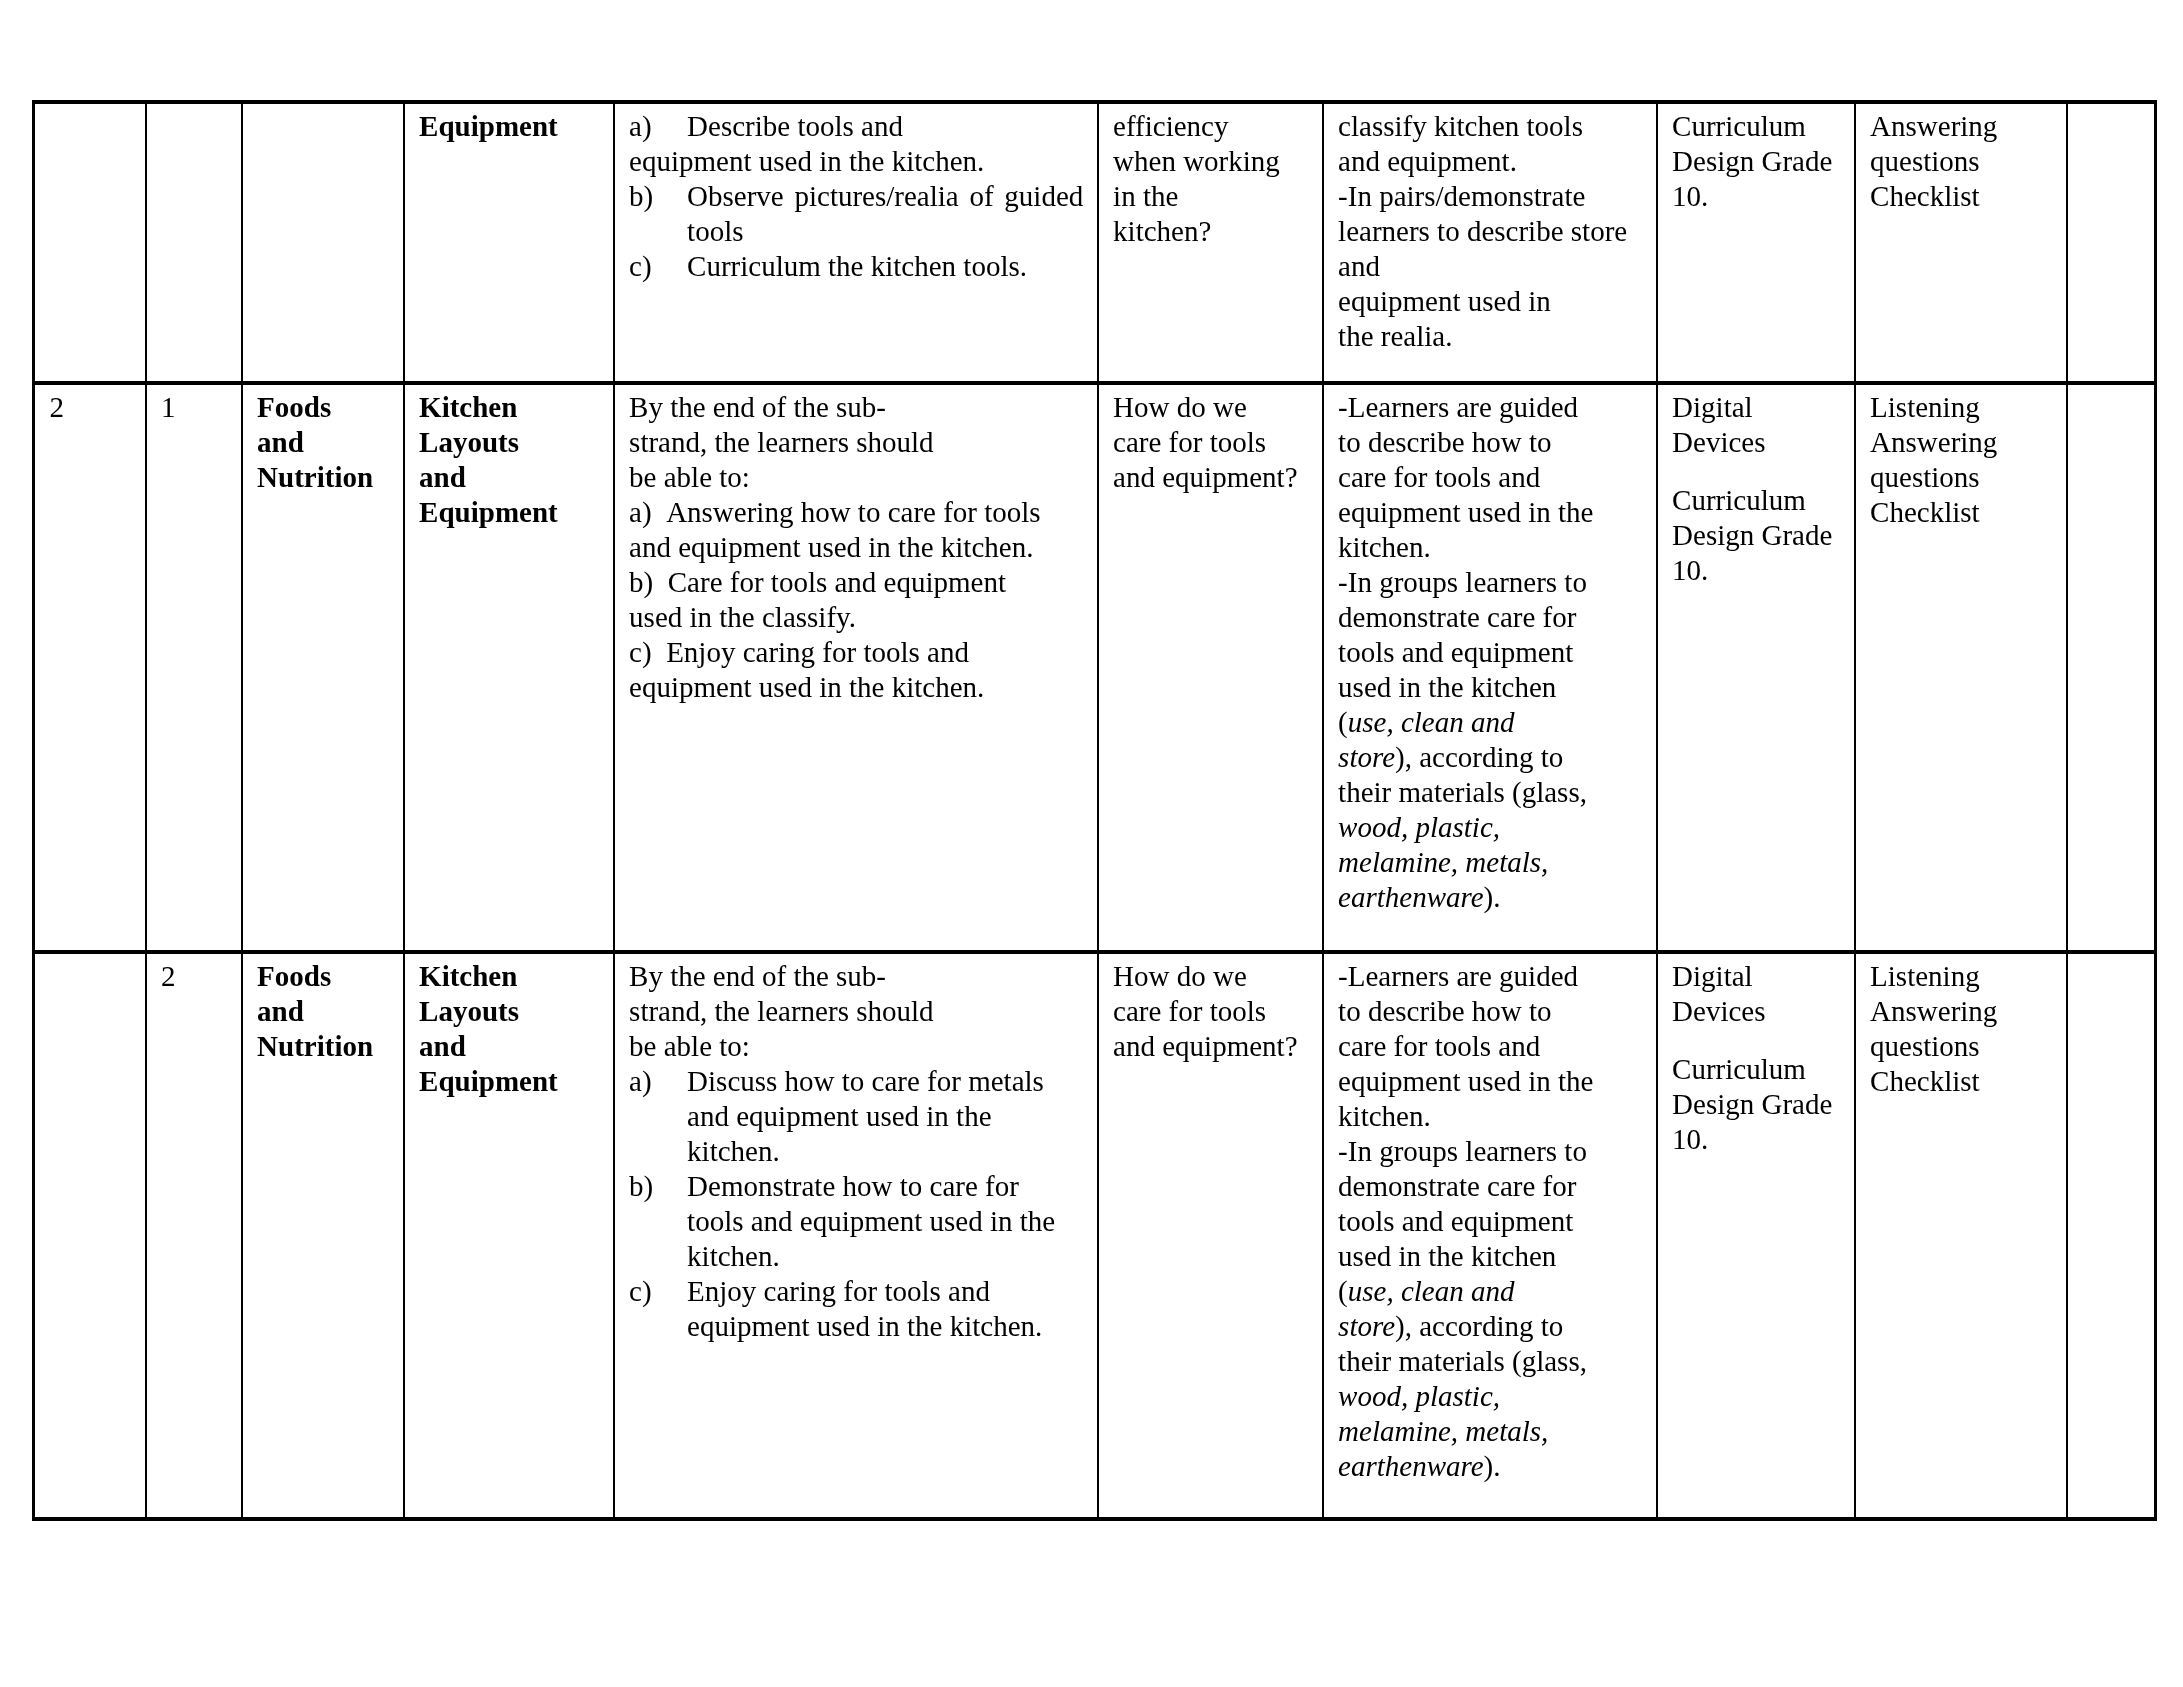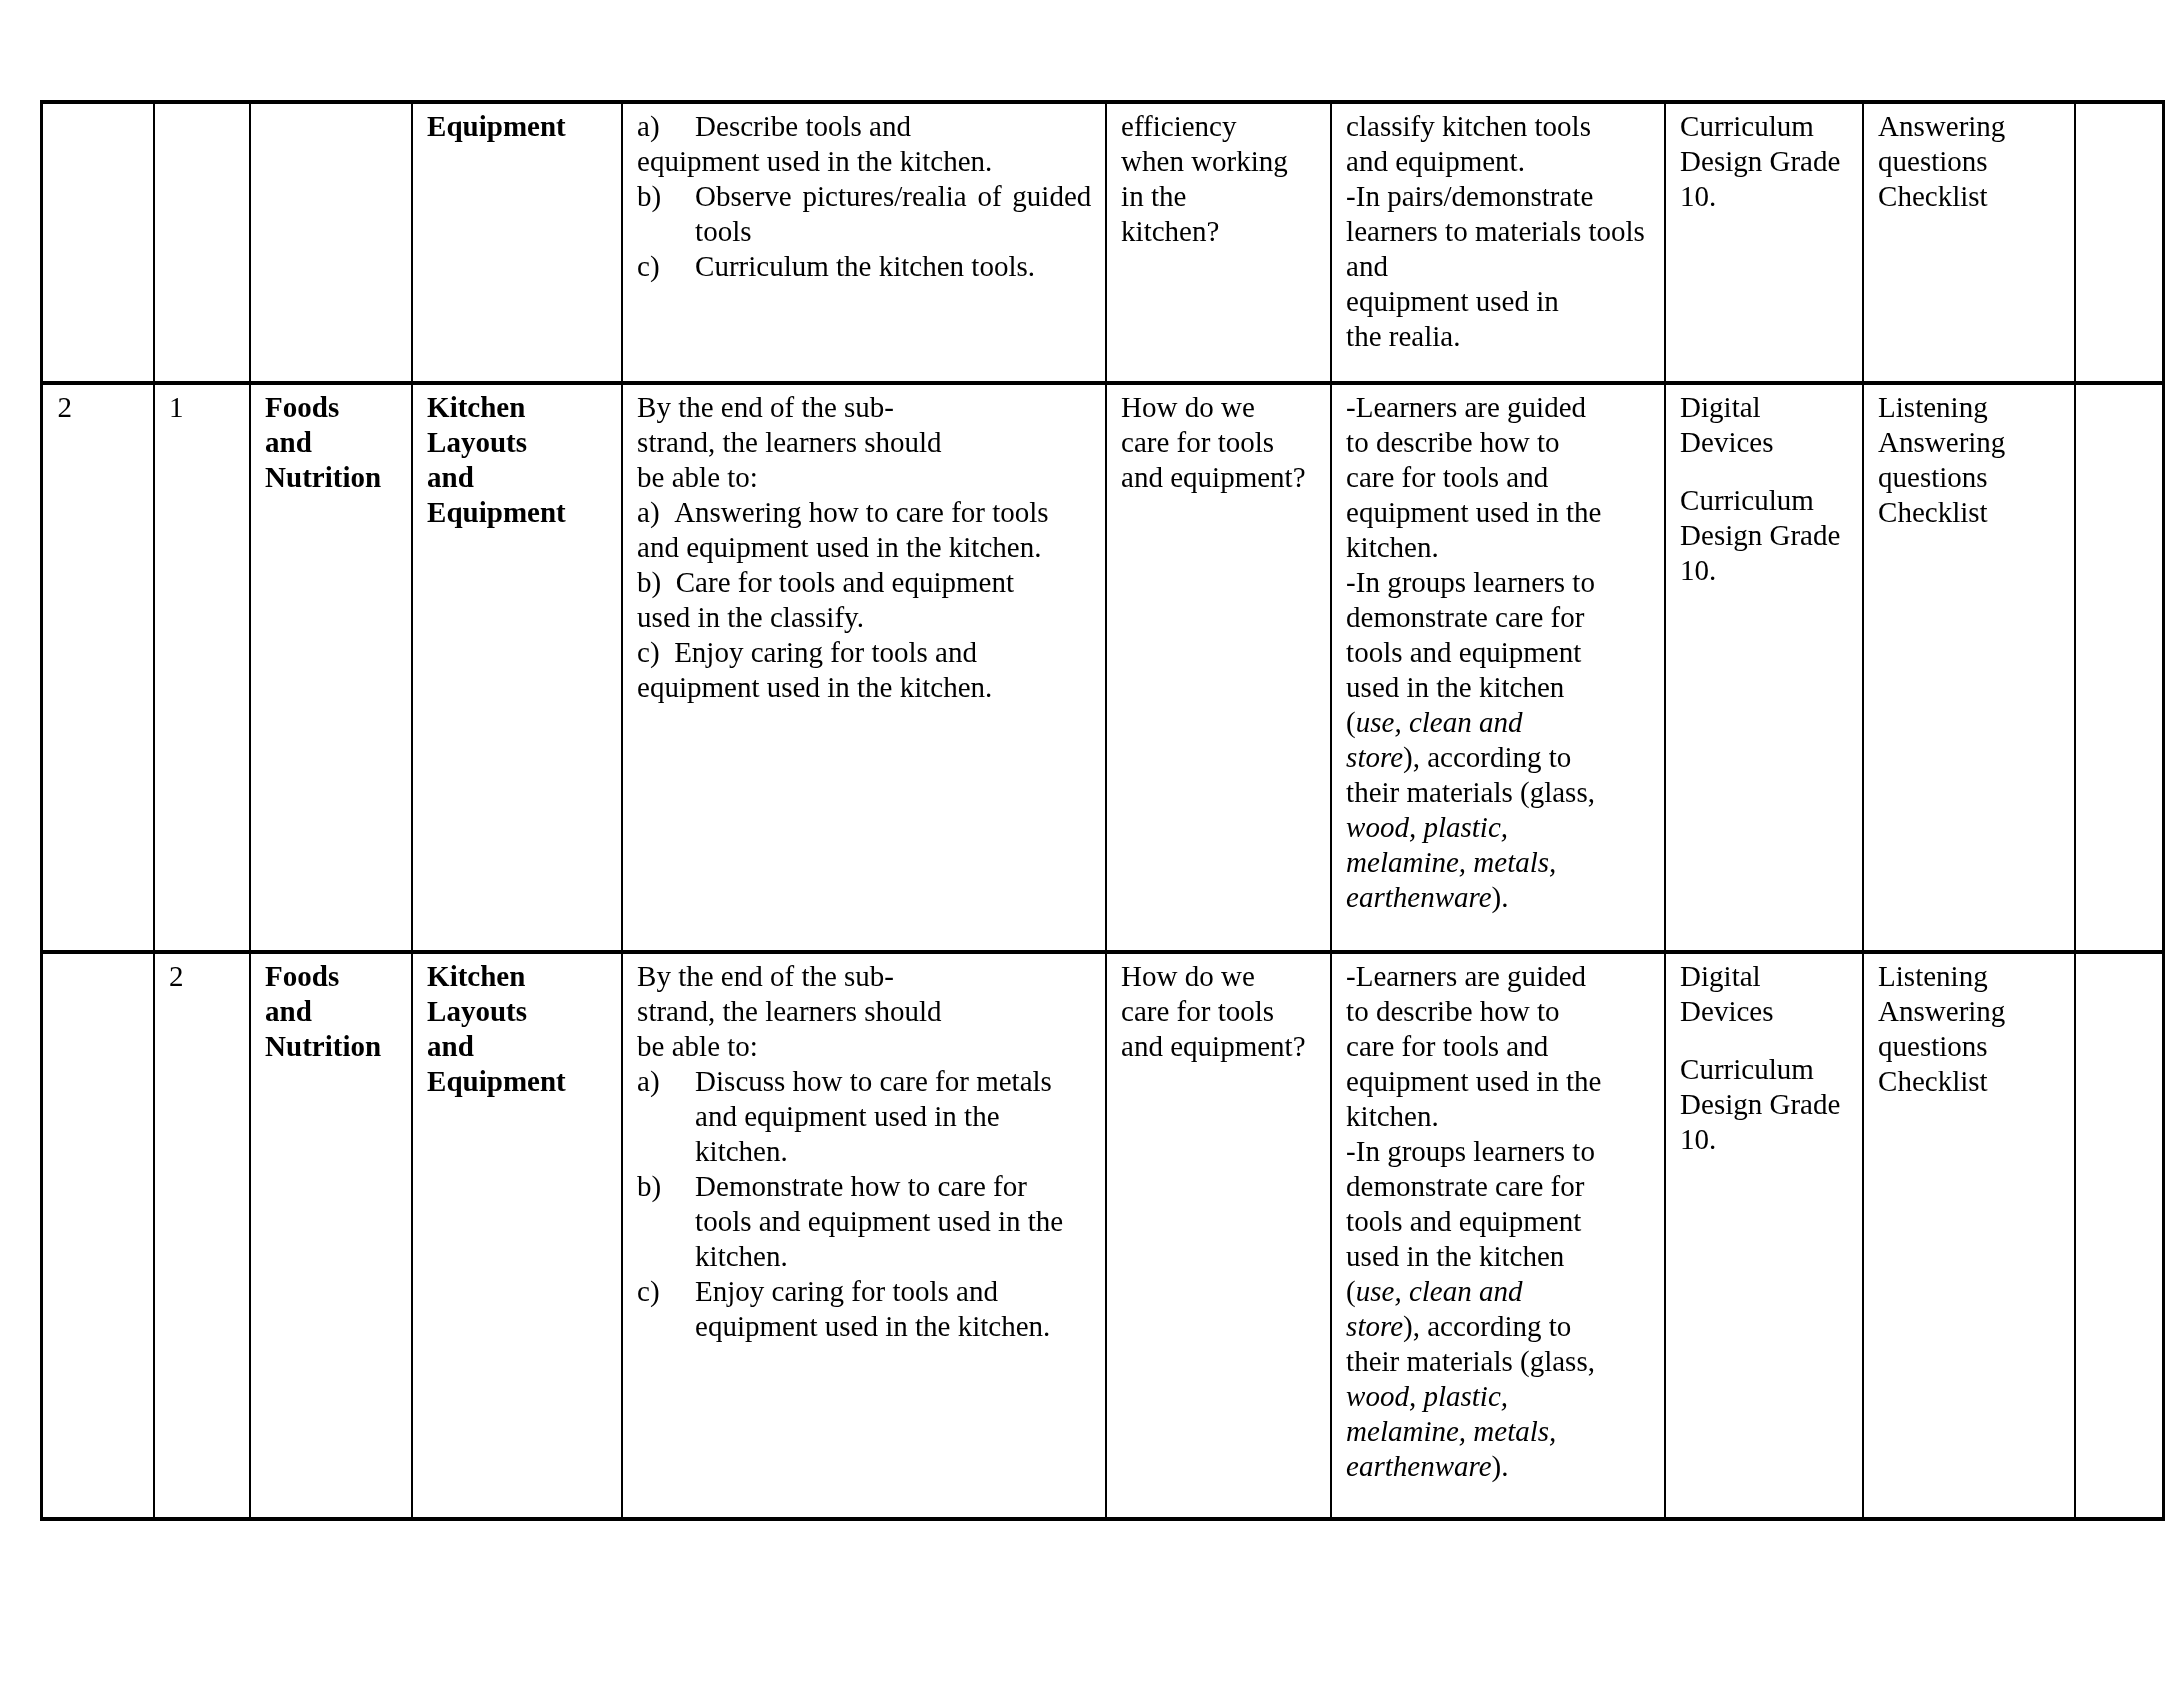--- a/index.html
+++ b/index.html
@@ -10,21 +10,21 @@
   body {
     width: 2183px;
     height: 1687px;
     position: relative;
     overflow: hidden;
     font-family: "Liberation Serif", "DejaVu Serif", serif;
     color: #000;
   }
   table.scheme {
     position: absolute;
-    left: 40px;
+    left: 32px;
     top: 100px;
     width: 2124px;
     border-collapse: collapse;
     table-layout: fixed;
     border: 3.3px solid #000;
   }
   table.scheme td {
     border-left: 2px solid #000;
     border-right: 2px solid #000;
     border-top: 4px solid #000;
@@ -88,21 +88,21 @@
     <td>
       <span class="line">efficiency</span>
       <span class="line">when working</span>
       <span class="line">in the</span>
       <span class="line">kitchen?</span>
     </td>
     <td>
       <span class="line">classify kitchen tools</span>
       <span class="line">and equipment.</span>
       <span class="line">-In pairs/demonstrate</span>
-      <span class="line">learners to materials tools</span>
+      <span class="line">learners to describe store</span>
       <span class="line">and</span>
       <span class="line">equipment used in</span>
       <span class="line">the  realia.</span>
     </td>
     <td>
       <span class="line">Curriculum</span>
       <span class="line">Design Grade</span>
       <span class="line">10.</span>
     </td>
     <td>

